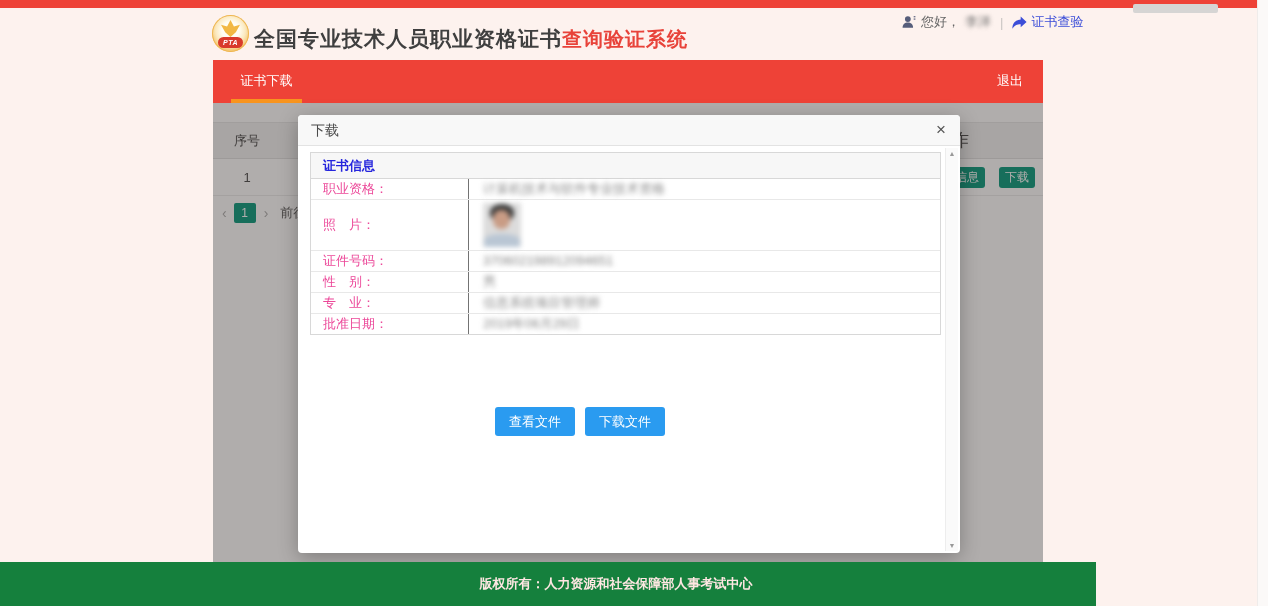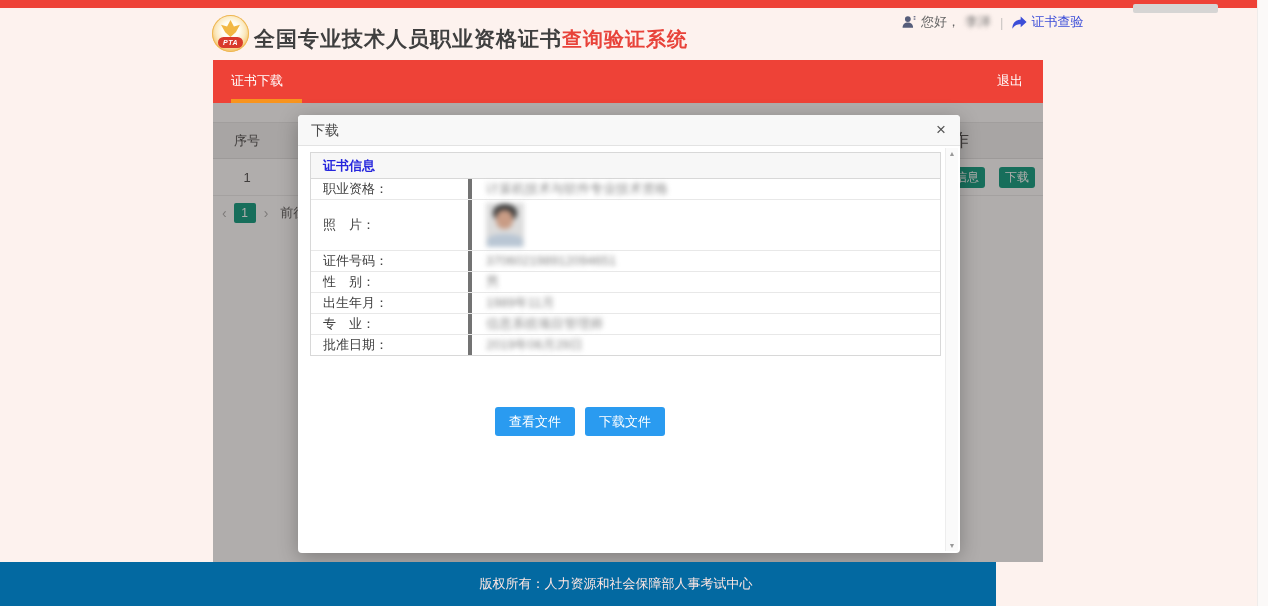--- a/index.html
+++ b/index.html
@@ -24,21 +24,21 @@
   .title-accent{font-size:20px;font-weight:bold;color:#e8433a;letter-spacing:1px;}
 
   .user-area{position:absolute;left:902px;top:13px;height:18px;display:flex;align-items:center;gap:5px;font-size:13px;color:#666;white-space:nowrap;}
   .user-area .sep{color:#c9c4c2;margin:0 4px;}
   .verify-link{color:#3c4ed8;display:flex;align-items:center;gap:4px;cursor:pointer;}
   .redacted{filter:blur(2.5px);}
   .redacted-sm{filter:blur(2px);}
 
   
   .navbar{position:absolute;left:213px;top:60px;width:830px;height:43px;background:#ee4237;}
-  .nav-tab{position:absolute;left:18px;top:0;width:71px;height:43px;line-height:42px;
+  .nav-tab{position:absolute;left:18px;top:0;width:71px;height:43px;line-height:42px;text-align:center;
            color:#fff;font-size:13px;cursor:pointer;}
   .nav-underline{position:absolute;left:18px;bottom:0;width:71px;height:4px;background:#f8941e;}
   .nav-logout{position:absolute;right:20px;top:0;height:43px;line-height:42px;color:#fff;font-size:13px;cursor:pointer;}
 
   
   .card{position:absolute;left:213px;top:103px;width:830px;height:459px;background:#ffffff;}
   .thead{position:absolute;left:0;top:19px;width:830px;height:37px;background:#f3f3f3;
          border-top:1px solid #e8e8e8;border-bottom:1px solid #e3e3e3;display:flex;box-sizing:border-box;}
   .th-index{width:68px;text-align:center;line-height:35px;font-size:13px;color:#555;}
   .th-fill{flex:1;}
@@ -62,38 +62,38 @@
          box-shadow:0 5px 20px rgba(0,0,0,.28);}
   .modal-head{position:absolute;left:0;top:0;width:662px;height:31px;background:#f8f8f8;border-bottom:1px solid #e3e3e3;
               border-radius:4px 4px 0 0;box-sizing:border-box;}
   .modal-title{position:absolute;left:13px;top:0;line-height:30px;font-size:14px;color:#4a4a4a;}
   .modal-close{position:absolute;right:14px;top:0;line-height:29px;font-size:17px;color:#555;cursor:pointer;}
   .m-table{position:absolute;left:12px;top:37px;width:629px;border:1px solid #d8d8d8;box-sizing:content-box;}
   .m-section{height:25px;line-height:25px;background:#f7f7f7;border-bottom:1px solid #d8d8d8;
              color:#2626dd;font-weight:bold;font-size:13px;padding-left:12px;}
   .m-row{display:flex;border-bottom:1px solid #e8e8e8;min-height:20px;}
   .m-row:last-child{border-bottom:none;}
-  .m-label{width:145px;padding-left:12px;border-right:4px solid #737373;font-size:13px;color:#404040;
+  .m-label{width:145px;padding-left:12px;border-right:1px solid #737373;font-size:13px;color:#ec4899;
            line-height:20px;flex-shrink:0;}
   .m-value{flex:1;padding-left:14px;font-size:13px;color:#888;line-height:20px;}
   .m-row.photo-row{height:50px;justify-content:space-between;}
   .m-row.photo-row .m-label{line-height:50px;}
   .photo{position:relative;width:38px;height:44px;margin-top:3px;background:#dcdcdc;overflow:hidden;filter:blur(2.5px);}
   .photo .hair{position:absolute;left:7px;top:1px;width:24px;height:17px;background:#3c3c3c;border-radius:50% 50% 40% 40%;}
   .photo .face{position:absolute;left:10px;top:7px;width:17px;height:19px;background:#c99c85;border-radius:45%;}
   .photo .shirt{position:absolute;left:1px;bottom:0;width:36px;height:13px;background:#b9c6d4;border-radius:45% 45% 0 0;}
   .m-buttons{position:absolute;left:197px;top:292px;display:flex;gap:10px;}
   .m-btn{height:29px;line-height:29px;padding:0 14px;background:#2a9bf0;color:#fff;font-size:13px;border:none;
          border-radius:3px;cursor:pointer;}
   .m-scroll{position:absolute;right:2px;top:33px;width:12px;height:403px;background:#fafafa;border-left:1px solid #ededed;}
   .m-scroll .up{position:absolute;top:2px;left:0;width:12px;text-align:center;font-size:7px;color:#999;}
   .m-scroll .down{position:absolute;bottom:2px;left:0;width:12px;text-align:center;font-size:7px;color:#999;}
 
   
-  .footer{position:absolute;left:0;top:562px;width:996px;height:44px;background:#0369a1;}
+  .footer{position:absolute;left:0;top:562px;width:1096px;height:44px;background:#15803d;font-weight:bold;}
   .footer-text{width:1232px;text-align:center;line-height:44px;color:#ffe7e3;font-size:13px;}
 
   
   .scroll-strip{position:absolute;left:1257px;top:0;width:11px;height:606px;background:#fbf9f8;border-left:1px solid #efecea;box-sizing:border-box;}
 
   .icon-svg{display:block;}
 </style>
 </head>
 <body>
 
@@ -184,24 +184,20 @@
       <div class="m-row">
         <div class="m-label">证件号码：</div>
         <div class="m-value redacted">370602198912094651</div>
       </div>
 
       <div class="m-row">
         <div class="m-label">性　别：</div>
         <div class="m-value redacted">男</div>
       </div>
 
-      <div class="m-row">
-        <div class="m-label">出生年月：</div>
-        <div class="m-value redacted">1989年11月</div>
-      </div>
 
 
       <div class="m-row">
         <div class="m-label">专　业：</div>
         <div class="m-value redacted">信息系统项目管理师</div>
       </div>
 
       <div class="m-row">
         <div class="m-label">批准日期：</div>
         <div class="m-value redacted">2019年06月29日</div>

